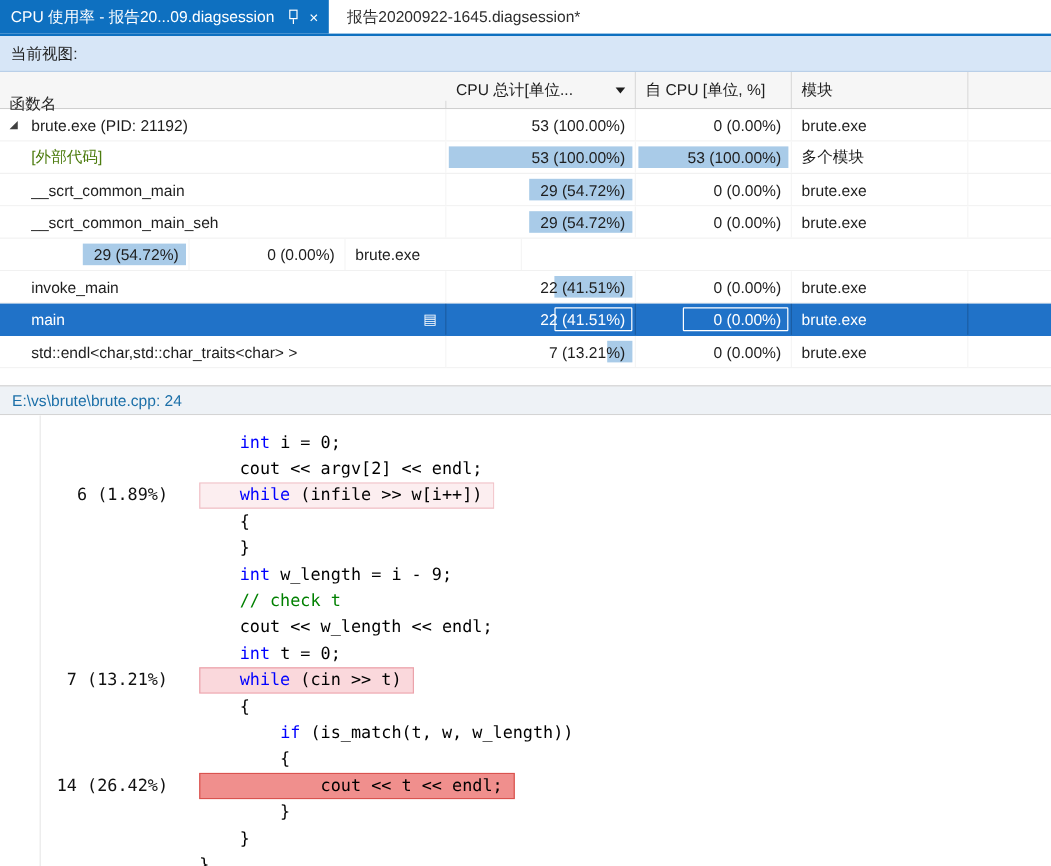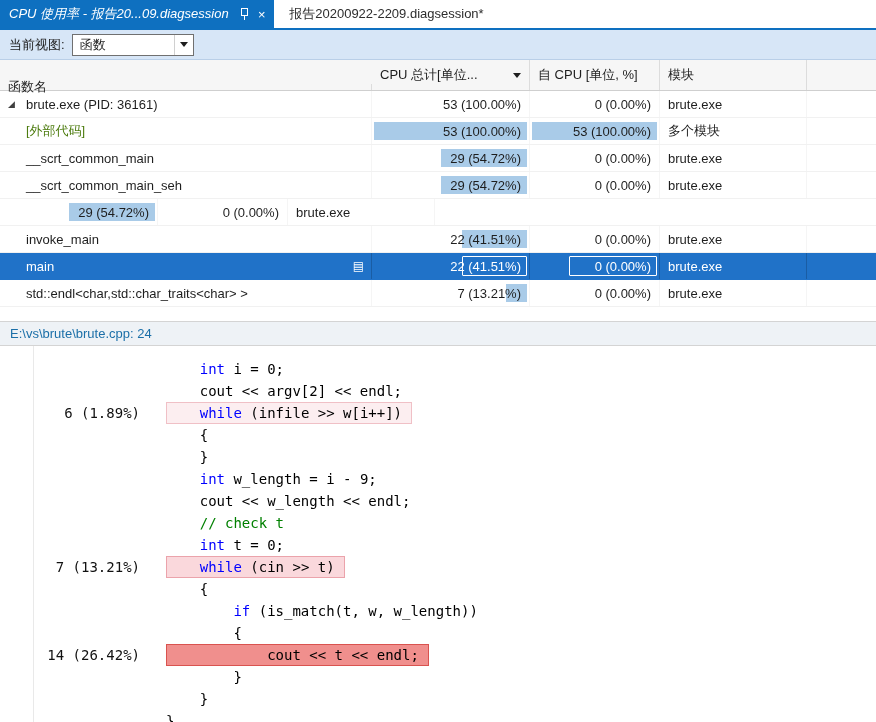--- a/index.html
+++ b/index.html
@@ -9,21 +9,21 @@
     --hl-med-bg:#fad8dc; --hl-med-border:#eba3ab;
     --hl-hot-bg:#f08f8d; --hl-hot-border:#d9534f;
   }
   *{margin:0;padding:0;box-sizing:border-box;}
   html,body{width:876px;height:722px;}
   body{font-family:"Liberation Sans","DejaVu Sans",sans-serif;font-size:13px;color:#1e1e1e;background:#fff;overflow:hidden;}
 
   
   .tabbar{height:28px;display:flex;align-items:stretch;background:#fff;}
   .tab{display:flex;align-items:center;padding:0 9px;white-space:nowrap;cursor:default;}
-  .tab.active{background:var(--accent);color:#fff;font-style:italic;}
+  .tab.active{background:var(--accent);color:#fff;}
   .tab.inactive{color:#2d2d2d;margin-left:6px;}
   .tab-icon{margin-left:10px;font-size:13px;line-height:1;cursor:pointer;}
   .pin-icon{display:inline-flex;flex-direction:column;align-items:center;margin-left:12px;cursor:pointer;}
   .pin-head{width:7px;height:8px;border:1px solid #fff;display:block;}
   .pin-needle{width:1px;height:4px;background:#fff;display:block;}
   .accent-line{height:2px;background:var(--accent);}
 
   
   .toolbar{height:30px;background:var(--toolbar-bg);border-bottom:1px solid #b9cfe8;display:flex;align-items:center;padding:0 9px;gap:7px;}
   .combo{width:122px;height:22px;border:1px solid #707070;background:#fff;display:flex;align-items:stretch;cursor:default;}
@@ -81,33 +81,27 @@
   <div class="tabbar">
     <div class="tab active">
       <span class="tab-title">CPU 使用率 - 报告20...09.diagsession</span>
       <span class="pin-icon">
           <span class="pin-head"></span>
           <span class="pin-needle"></span>
         </span>
       <span class="tab-icon">×</span>
     </div>
     <div class="tab inactive">
-      <span class="tab-title">报告20200922-2209.diagsession*</span>
+      <span class="tab-title">报告20200922-1645.diagsession*</span>
     </div>
   </div>
   <div class="accent-line"></div>
 
   <div class="toolbar">
     <span>当前视图:</span>
-    <div class="combo">
-      <span class="combo-label">函数</span>
-      <span class="combo-arrow">
-          <span class="arr"></span>
-        </span>
-    </div>
   </div>
 
   <div class="grid">
     <div class="grid-header">
       <div class="hcell h-name">
           <span>函数名</span>
         </div>
       <div class="hcell h-total">
           <span>CPU 总计[单位...</span>
           <span class="arr"></span>
@@ -117,21 +111,21 @@
         </div>
       <div class="hcell h-module">
           <span>模块</span>
         </div>
       <div class="hcell h-fill"></div>
     </div>
     <div class="grid-body">
   <div class="row">
     <div class="cell c-name">
       <span class="expander">◢</span>
-      <span class="name-text">brute.exe (PID: 36161)</span>
+      <span class="name-text">brute.exe (PID: 21192)</span>
 
     </div>
     <div class="cell c-total">
 
       <span class="val">53 (100.00%)</span>
     </div>
     <div class="cell c-self">
 
       <span class="val">0 (0.00%)</span>
     </div>
@@ -311,26 +305,26 @@
     <span class="lc"><span class="seg-p">    }</span></span>
   </div>
 
   <div class="codeline">
     <span class="ann"></span>
     <span class="lc"><span class="seg-p">    </span><span class="seg-k">int</span><span class="seg-p"> w_length = i - 9;</span></span>
   </div>
 
   <div class="codeline">
     <span class="ann"></span>
+    <span class="lc"><span class="seg-c">    // check t</span></span>
+  </div>
+
+  <div class="codeline">
+    <span class="ann"></span>
     <span class="lc"><span class="seg-p">    cout &lt;&lt; w_length &lt;&lt; endl;</span></span>
-  </div>
-
-  <div class="codeline">
-    <span class="ann"></span>
-    <span class="lc"><span class="seg-c">    // check t</span></span>
   </div>
 
   <div class="codeline">
     <span class="ann"></span>
     <span class="lc"><span class="seg-p">    </span><span class="seg-k">int</span><span class="seg-p"> t = 0;</span></span>
   </div>
 
   <div class="codeline">
     <span class="ann">7 (13.21%)</span>
     <span class="lc hl-med"><span class="seg-p">    </span><span class="seg-k">while</span><span class="seg-p"> (cin &gt;&gt; t)</span></span>

